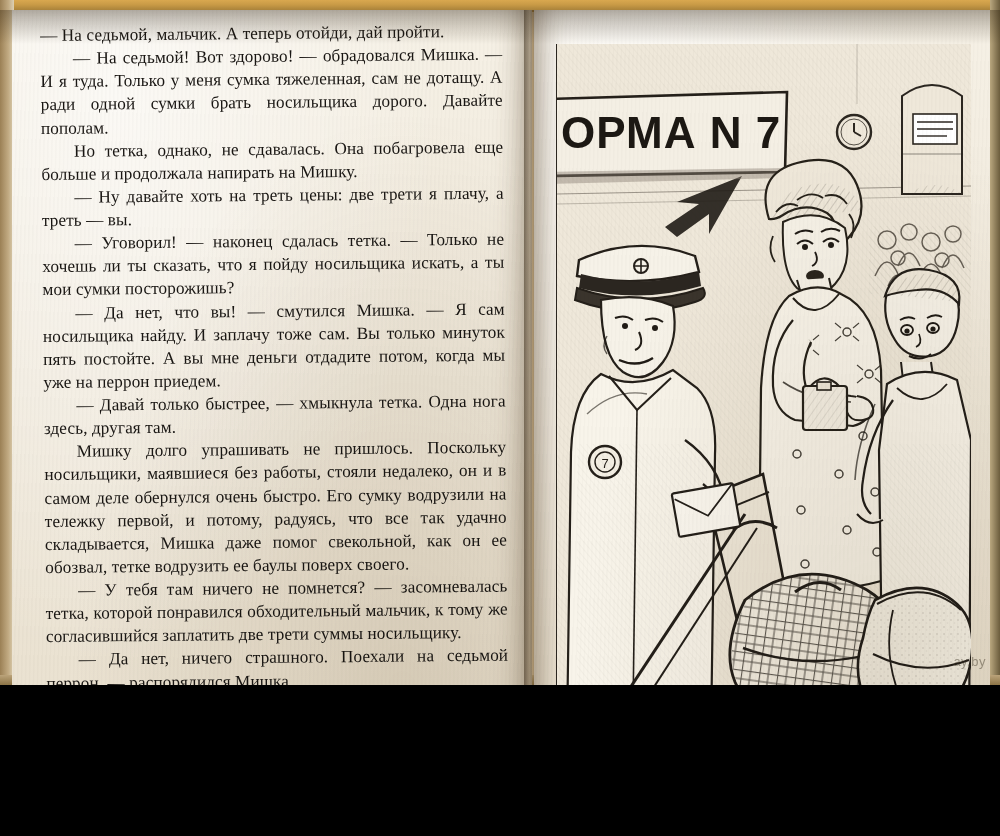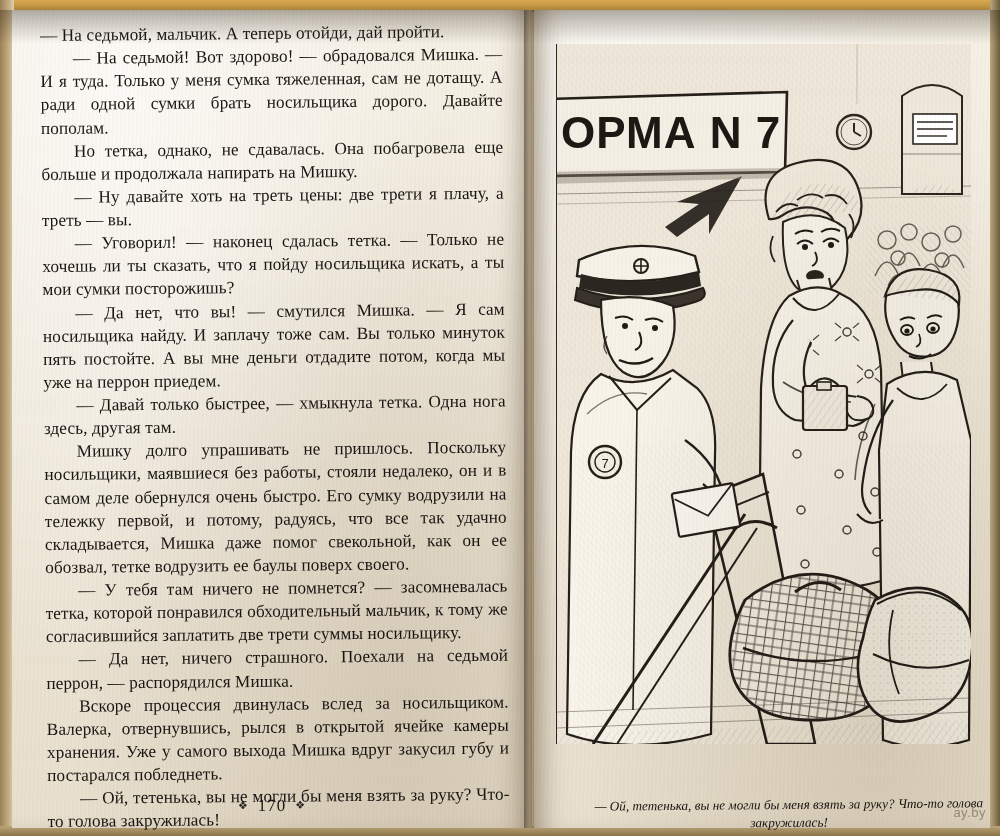--- a/index.html
+++ b/index.html
@@ -9,21 +9,21 @@
   }
   body {
     width: 1000px;
     height: 836px;
     overflow: hidden;
     font-family: "Liberation Serif", serif;
   }
   .book {
     position: relative;
     width: 1000px;
-    height: 836px;
+    height: 685px;
     background: #cfb893;
     overflow: hidden;
   }
   
   .edge-top {
     position: absolute;
     left: 0; top: 0; width: 1000px; height: 12px;
     background: linear-gradient(180deg, #d9a84f 0%, #c89a46 40%, #9e7a36 100%);
   }
   .edge-left {

